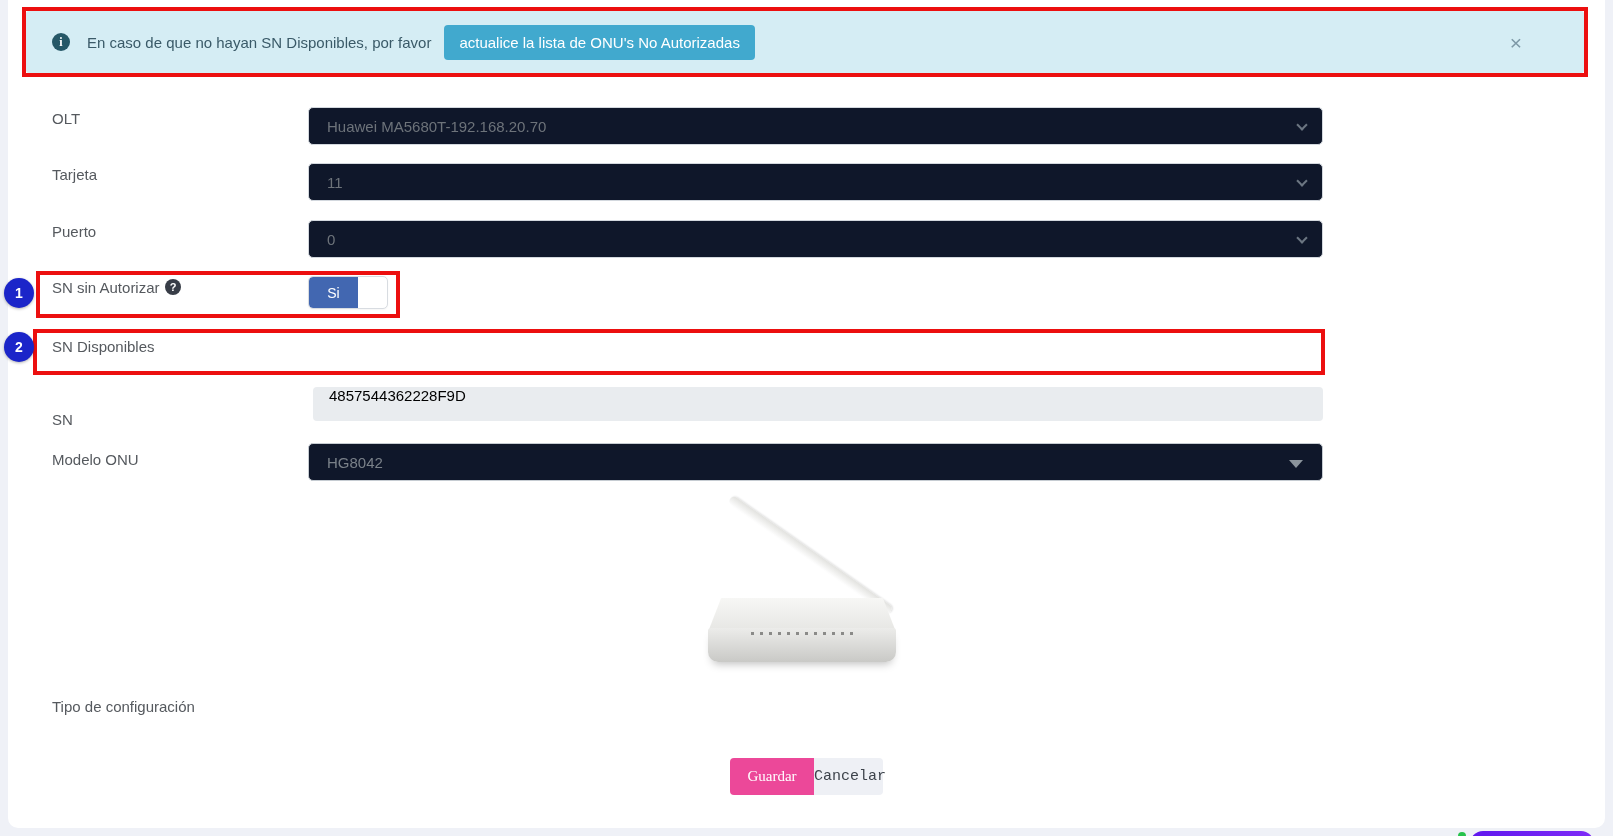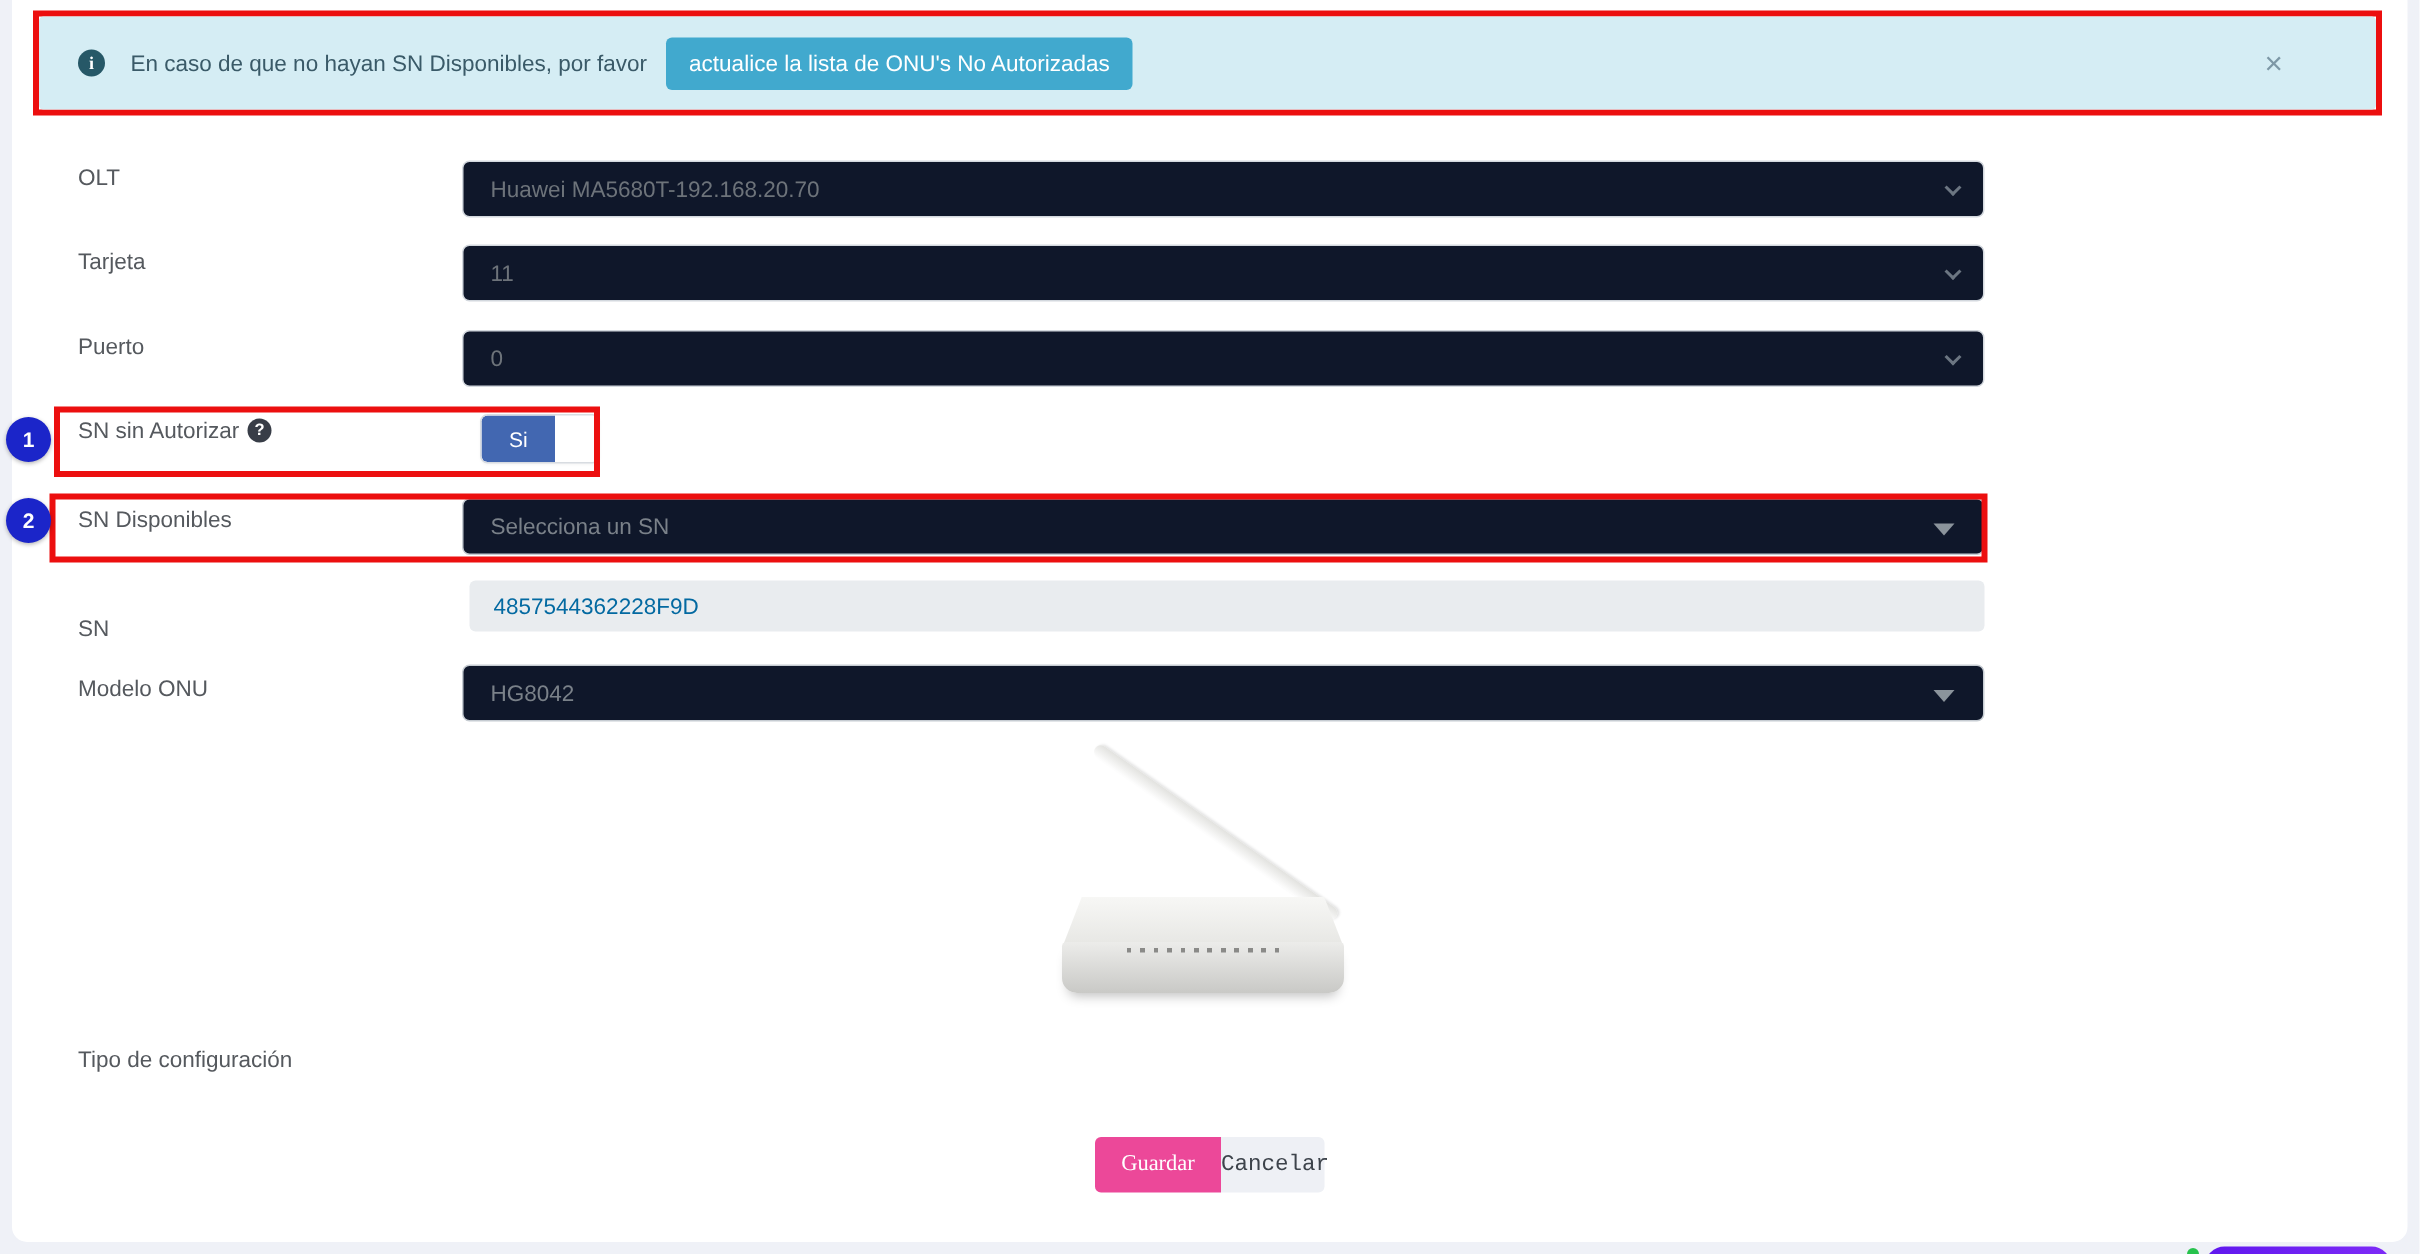--- a/index.html
+++ b/index.html
@@ -30,26 +30,26 @@
           font-size:15px; display:flex; align-items:center; padding-left:18px; cursor:pointer; position:absolute; }
   .chevron { position:absolute; right:16px; top:13px; width:8px; height:8px;
           border-right:2px solid #6c7682; border-bottom:2px solid #6c7682; transform:rotate(45deg); }
   .select2box { height:38px; border:1px solid #c6ccd2; border-radius:5px; color:#7a8189;
           font-size:15px; display:flex; align-items:center; padding-left:18px; cursor:pointer; position:absolute; }
   .caret { position:absolute; right:19px; top:16px; width:0; height:0;
           border-left:7px solid transparent; border-right:7px solid transparent;
           border-top:8px solid #8b949c; }
 
   .input-disabled { position:absolute; left:305px; width:1010px; height:34px; background:#e9ecef;
-          border-radius:4px; color:#0369a1; font-size:15px; display:flex; align-items:center; padding-left:16px; }
+          border-radius:4px; color:#000000; font-size:15px; display:flex; padding-left:16px; }
 
   
   .toggle { position:absolute; left:300px; top:276px; width:80px; height:33px; background:#ffffff;
           border:1px solid #d8dce1; border-radius:5px; cursor:pointer; overflow:hidden;
-          box-shadow:0 1px 2px rgba(0,0,0,0.04);margin-left:12px; }
+          box-shadow:0 1px 2px rgba(0,0,0,0.04); }
   .toggle-on { position:absolute; left:0; top:0; width:49px; height:100%; background:#4267b1;
           color:#ffffff; font-size:14px; display:flex; align-items:center; justify-content:center;
           border-radius:4px 0 0 4px; }
   .help-icon { position:absolute; left:157px; top:279px; width:16px; height:16px; border-radius:50%;
           background:#383d47; color:#ffffff; font-size:11px; font-weight:bold; display:flex;
           align-items:center; justify-content:center; cursor:pointer; }
 
   
   .ann-box { position:absolute; border:4px solid #ec0f0f; background:transparent; pointer-events:none; }
   .badge { position:absolute; width:30px; height:30px; border-radius:50%; background:#1b25c9;
@@ -114,24 +114,20 @@
     <span class="chevron"></span>
   </div>
 
   <div class="frm-label" style="top:279px">SN sin Autorizar</div>
   <span class="help-icon">?</span>
   <div class="toggle">
     <span class="toggle-on">Si</span>
   </div>
 
   <div class="frm-label" style="top:338px">SN Disponibles</div>
-  <div class="ctl select2box" style="top:332px">
-    <span>Selecciona un SN</span>
-    <span class="caret"></span>
-  </div>
 
   <div class="frm-label" style="top:411px">SN</div>
   <div class="input-disabled" style="top:387px">
     <span>4857544362228F9D</span>
   </div>
 
   <div class="frm-label" style="top:451px">Modelo ONU</div>
   <div class="ctl select2box" style="top:443px">
     <span>HG8042</span>
     <span class="caret"></span>

